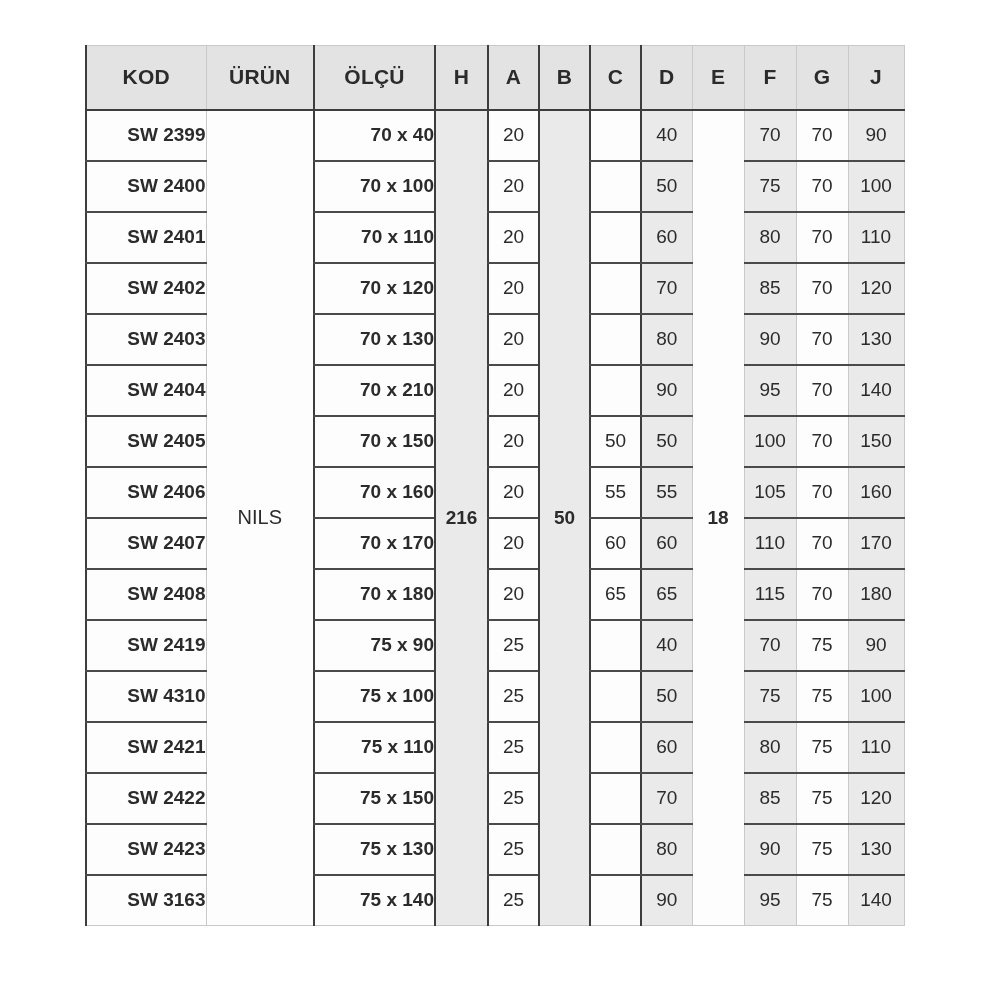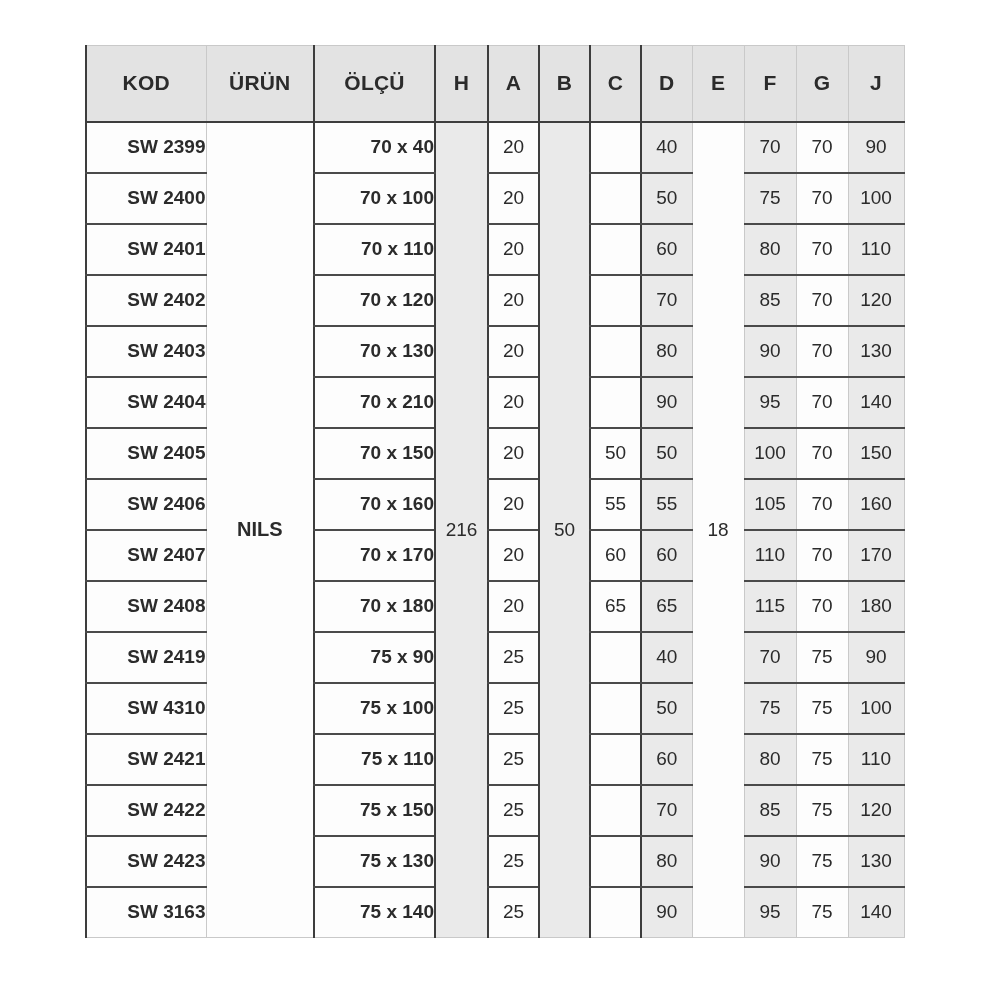--- a/index.html
+++ b/index.html
@@ -31,41 +31,41 @@
   }
   th,td{
     text-align:center;
     vertical-align:middle;
     color:var(--text);
     overflow:hidden;
     white-space:nowrap;
     padding:0;
   }
   th{
-    height:76px;
+    height:64px;
     font-size:21px;
     font-weight:bold;
     letter-spacing:0.2px;
     background:var(--header-bg);
     border-top:1px solid var(--light);
     border-bottom:2px solid var(--strong);
   }
   td{
     height:51px;
     font-size:19px;
     background:var(--cell-bg);
   }
   td.shaded{background:var(--shaded-bg);}
   td.bold{font-weight:bold;text-align:right;}
   .vs{border-left:2px solid var(--strong);}
   .vl{border-left:1px solid var(--light);}
   td.rowline{border-bottom:2px solid var(--rowline);}
   tbody tr:last-child td.rowline{border-bottom:1px solid var(--light);}
-  td.merged{border-bottom:1px solid var(--light);font-weight:bold;font-size:20px;}
-  td.merged.num{font-weight:normal;font-size:19px;}
+  td.merged{border-bottom:1px solid var(--light);font-weight:normal;font-size:20px;}
+  td.merged.num{font-weight:bold;font-size:19px;}
 </style>
 </head>
 <body>
 
 <div class="table-wrap">
   <table>
     <colgroup>
       <col style="width:120px">
       <col style="width:108px">
       <col style="width:121px">

